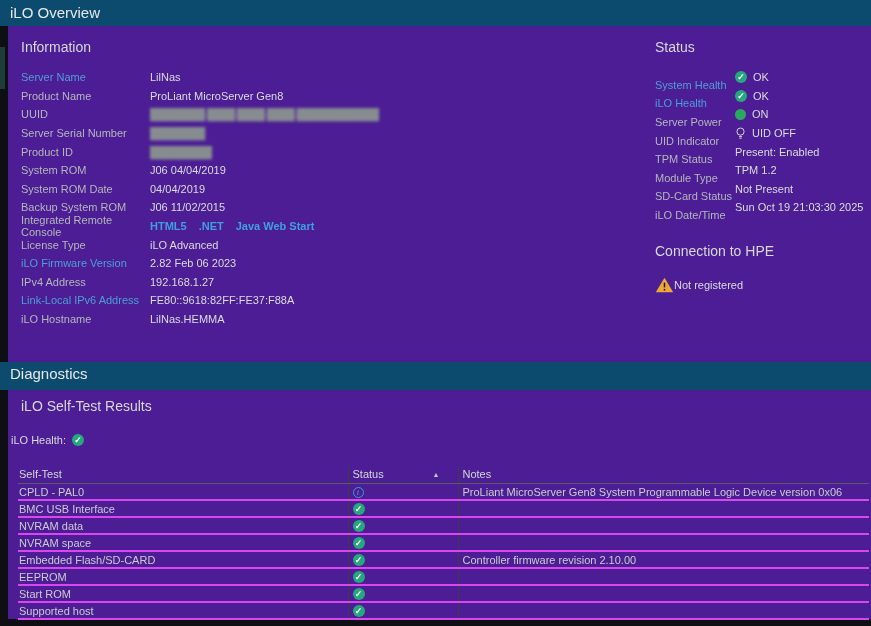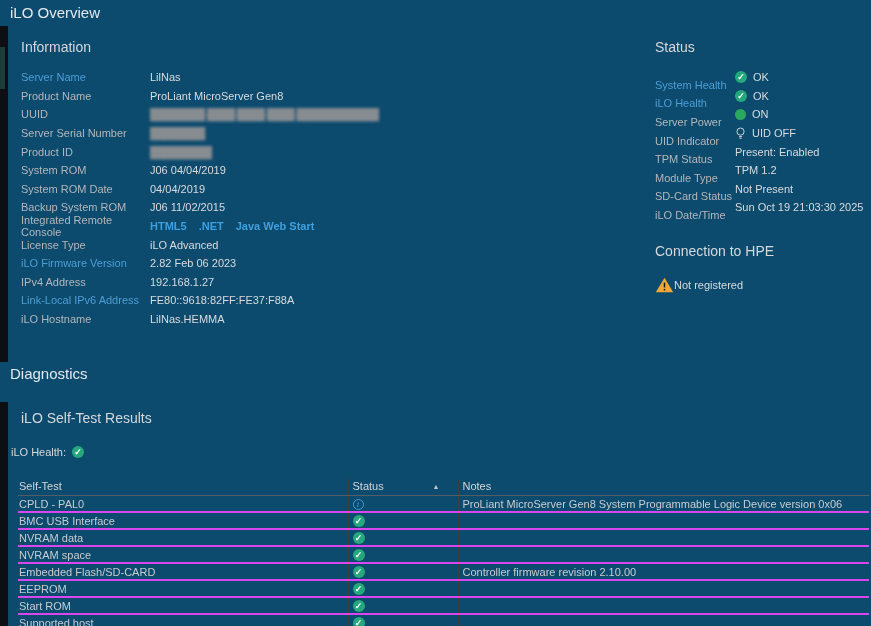--- a/index.html
+++ b/index.html
@@ -7,22 +7,22 @@
   body {
     background:#0d0f12;
     font-family:"Liberation Sans", sans-serif;
     overflow:hidden;
     position:relative;
   }
   .bar {
     height:26px; background:#0c4a6e; color:#e6e8ea;
     font-size:15px; line-height:26px; padding-left:10px;
   }
-  .bar.diag { height:40px; line-height:24px; }
-  .panel { margin-left:8px; background:#0c4a6e; position:relative; }
+  .bar.diag { height:28px; line-height:24px; }
+  .panel { margin-left:8px; background:#4c1d95; position:relative; }
   .panel.overview { height:336px; }
   .panel.diagp { height:229px; }
   .edge-accent { position:absolute; left:0; top:47px; width:5px; height:42px; background:#1c3d39; }
   h2 { font-size:14px; font-weight:normal; color:#d6d8da; }
   .col-info { position:absolute; left:13px; top:13px; width:620px; }
   .col-status { position:absolute; left:647px; top:13px; width:216px; }
   .rows { margin-top:13px; }
   .row { display:flex; align-items:center; height:18.6px; font-size:11px; }
   .lbl { color:#b4b7ba; flex:0 0 129px; }
   .col-status .lbl { flex:0 0 80px;margin-top:15px; }

